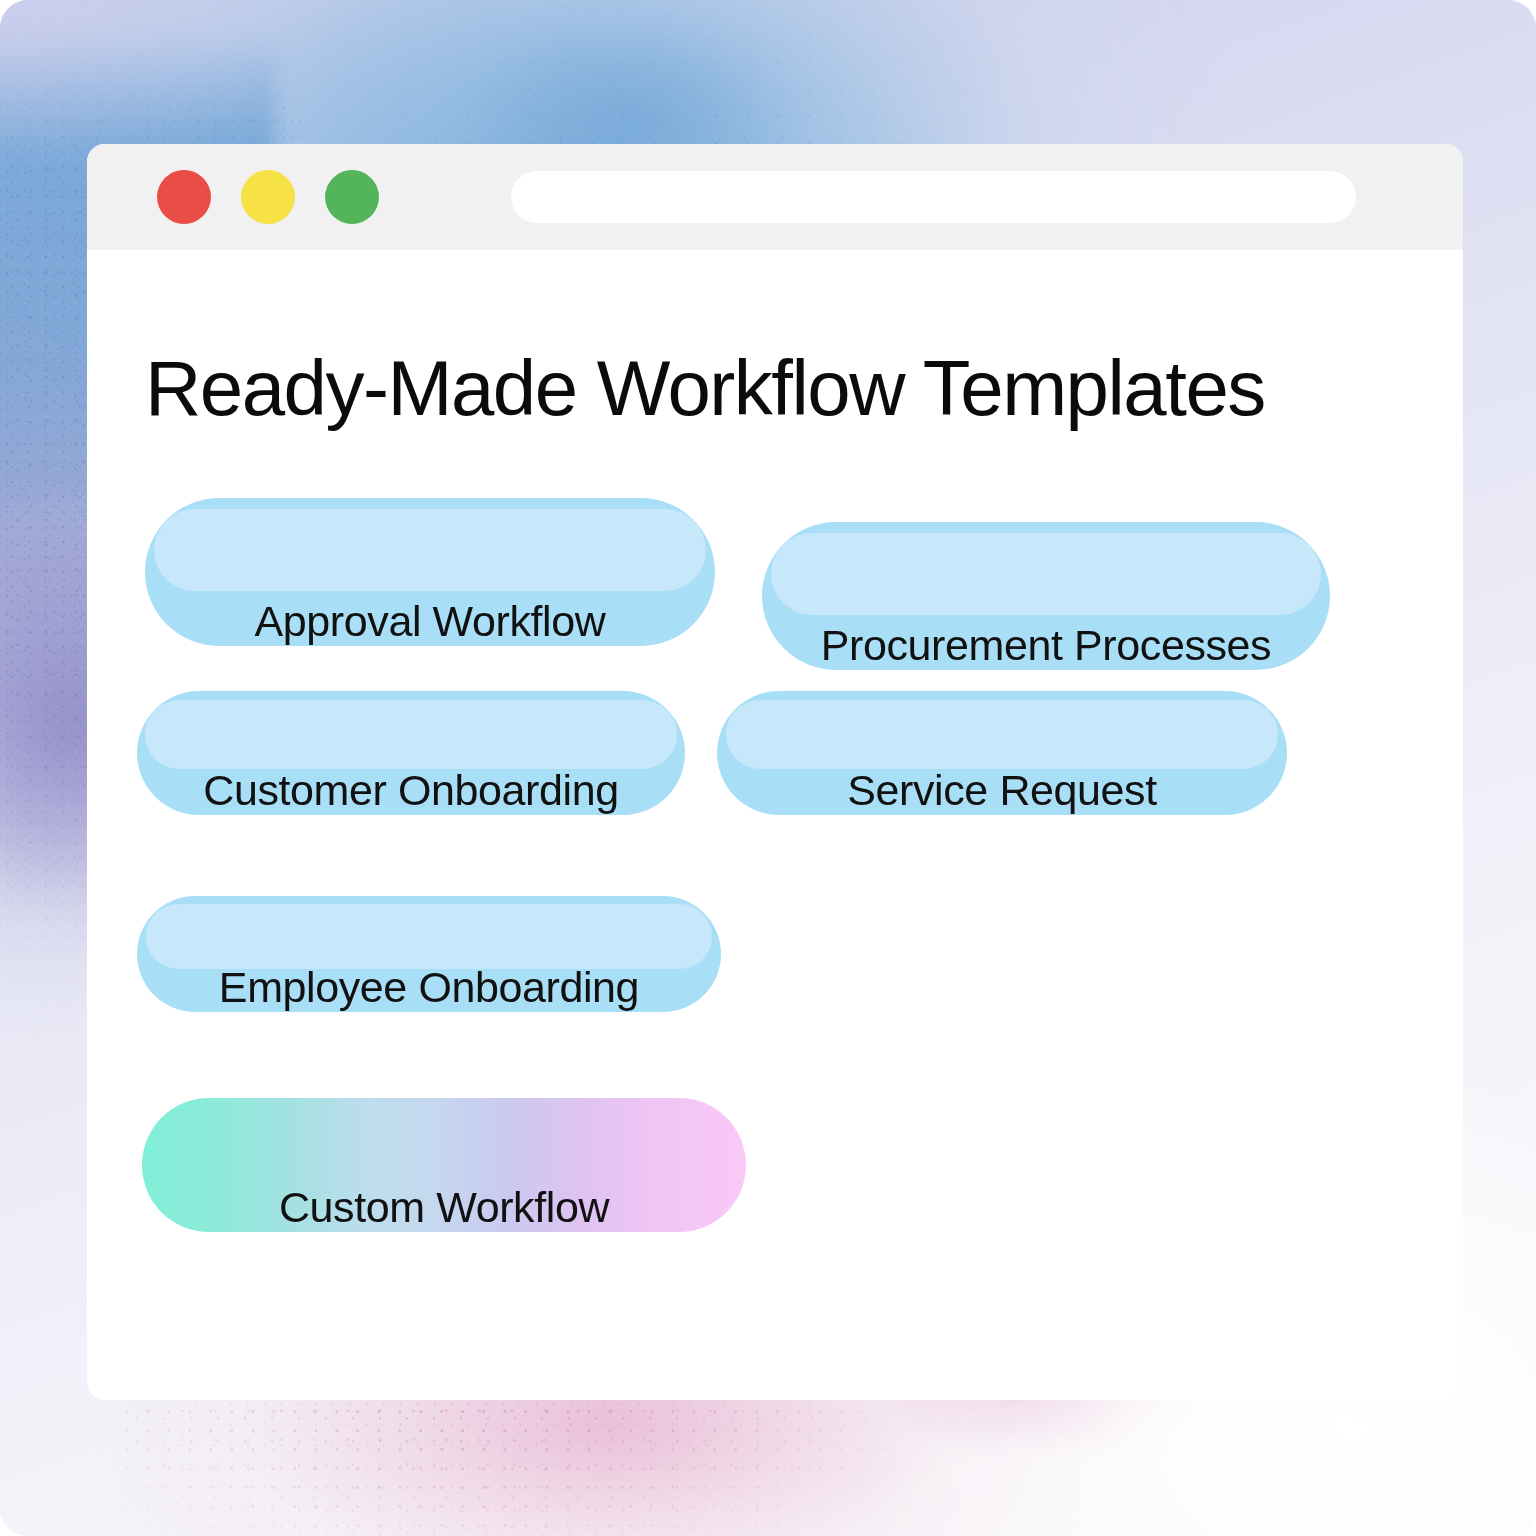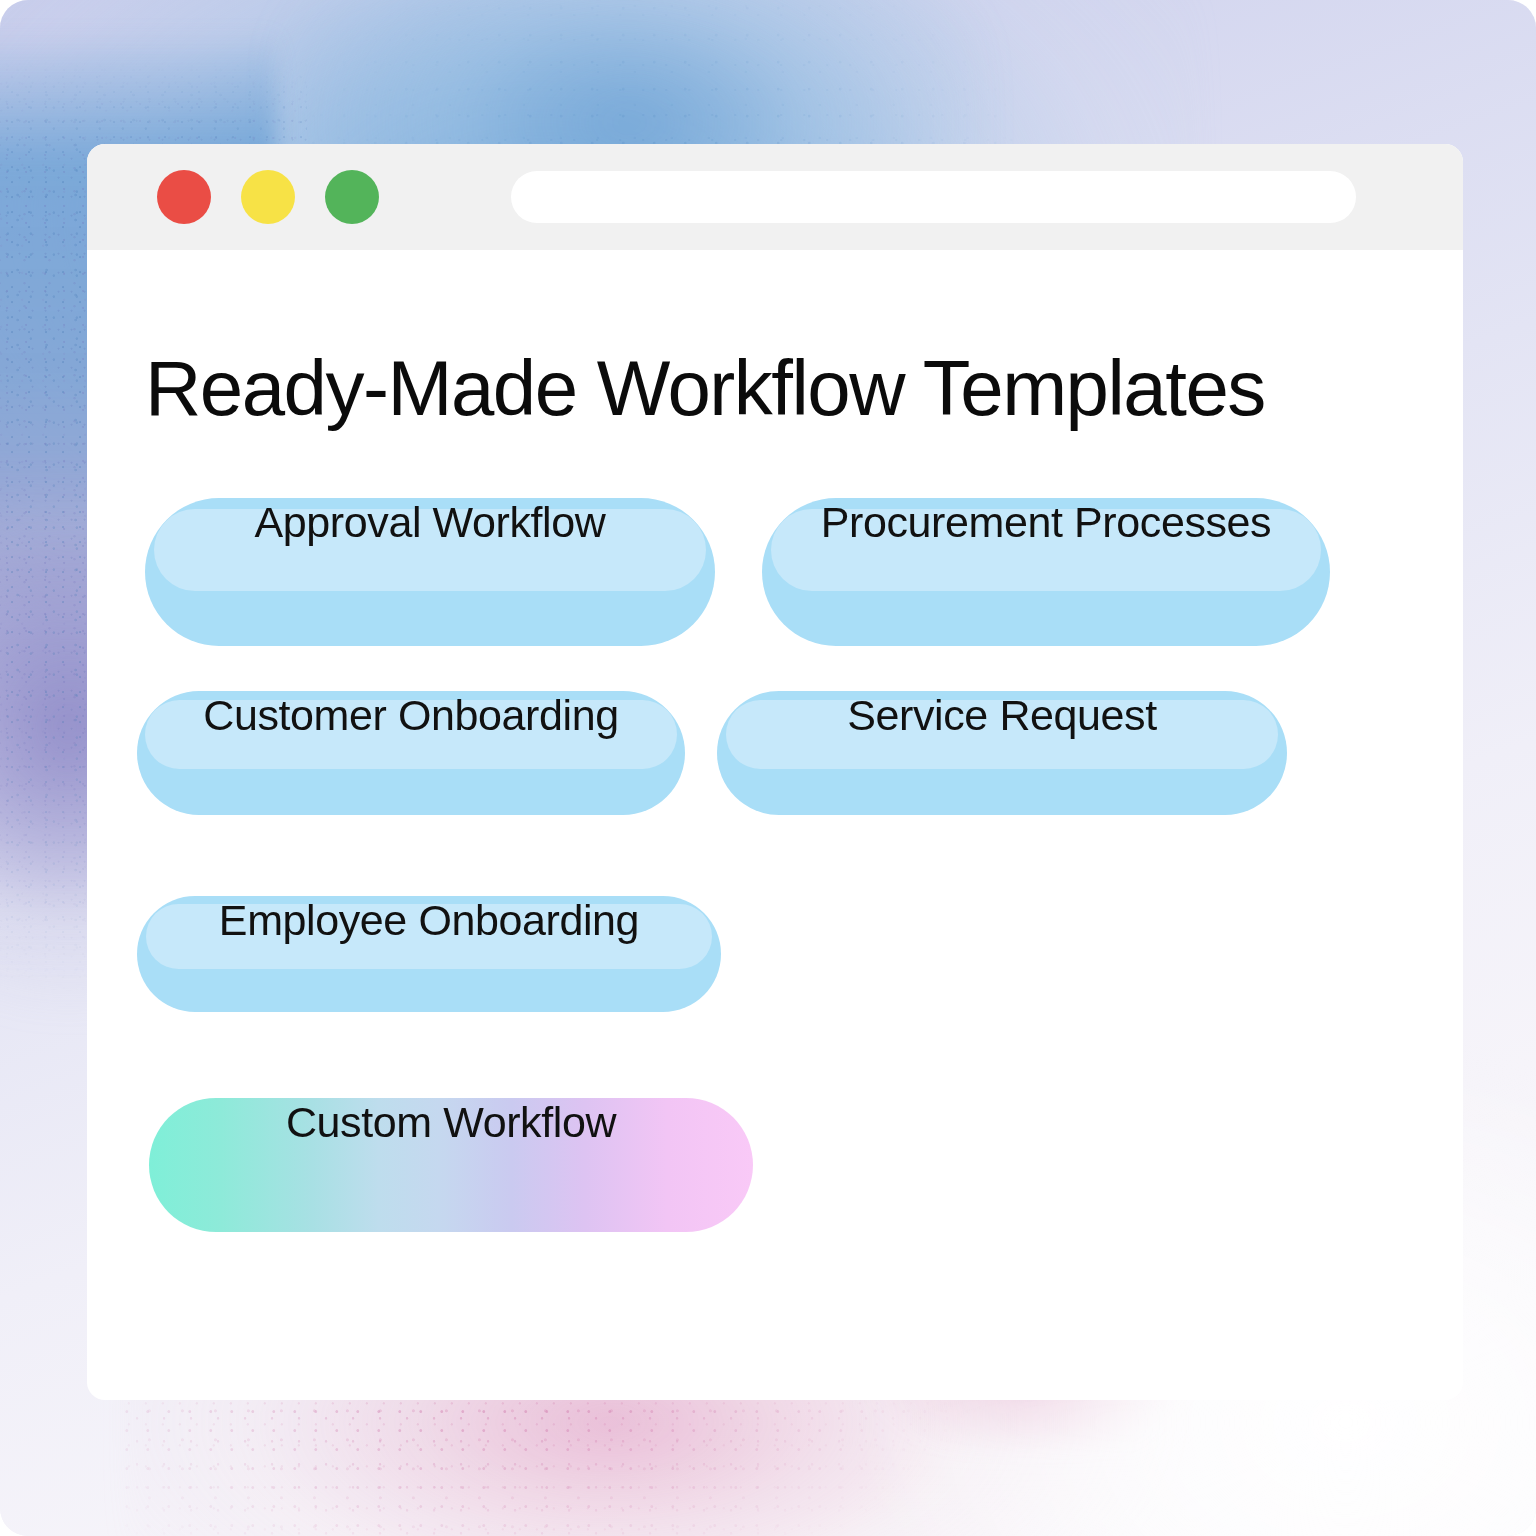--- a/index.html
+++ b/index.html
@@ -228,21 +228,21 @@
   #pill-grid {
     margin: 68px 0 0 0;
     position: relative;
     height: 740px;
   }
 
   .pill {
     position: absolute;
     border-radius: 999px;
     display: flex;
-    align-items: flex-start;
+    align-items: flex-end;
     justify-content: center;
     font-size: 43px;
     color: #111111;
     letter-spacing: -0.4px;
     white-space: nowrap;
     overflow: hidden;
   }
 
   .pill-blue { background: #a9def7; }
 
@@ -278,23 +278,23 @@
 
   
   .r1 { top: 0px;   height: 148px; }
   .r2 { top: 193px; height: 124px; }
   .r3 { top: 398px; height: 116px; }
   .r4 { top: 600px; height: 134px; }
 
   .c-left-1  { left: 58px;  width: 570px; }
   .c-left-2  { left: 50px;  width: 548px; }
   .c-left-3  { left: 50px;  width: 584px; }
-  .c-left-4  { left: 62px;  width: 604px; }
-
-  .c-right-1 { left: 675px; width: 568px; }
+  .c-left-4  { left: 55px;  width: 604px; }
+
+  .c-right-1 { left: 675px; width: 568px; margin-top: 24px; }
   .c-right-2 { left: 630px; width: 570px; }
   .c-right-3 { left: 680px; width: 580px; }
 </style>
 </head>
 <body>
 
 <div id="backdrop">
   <div class="wash-base"></div>
   <div class="wash-blue-top"></div>
   <div class="wash-blue-top2"></div>

